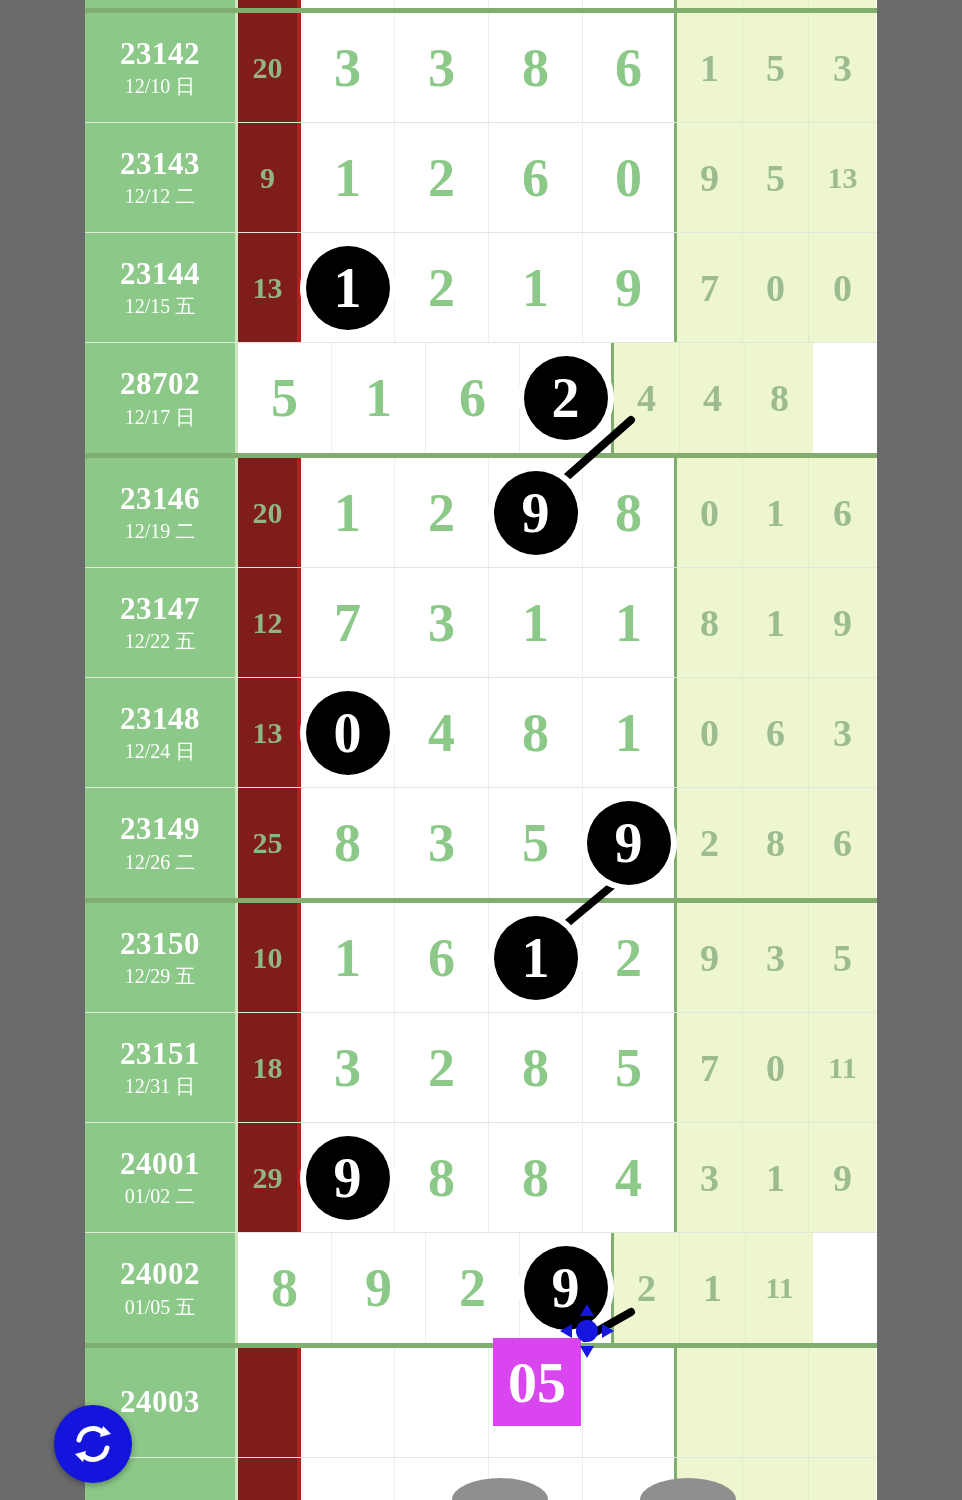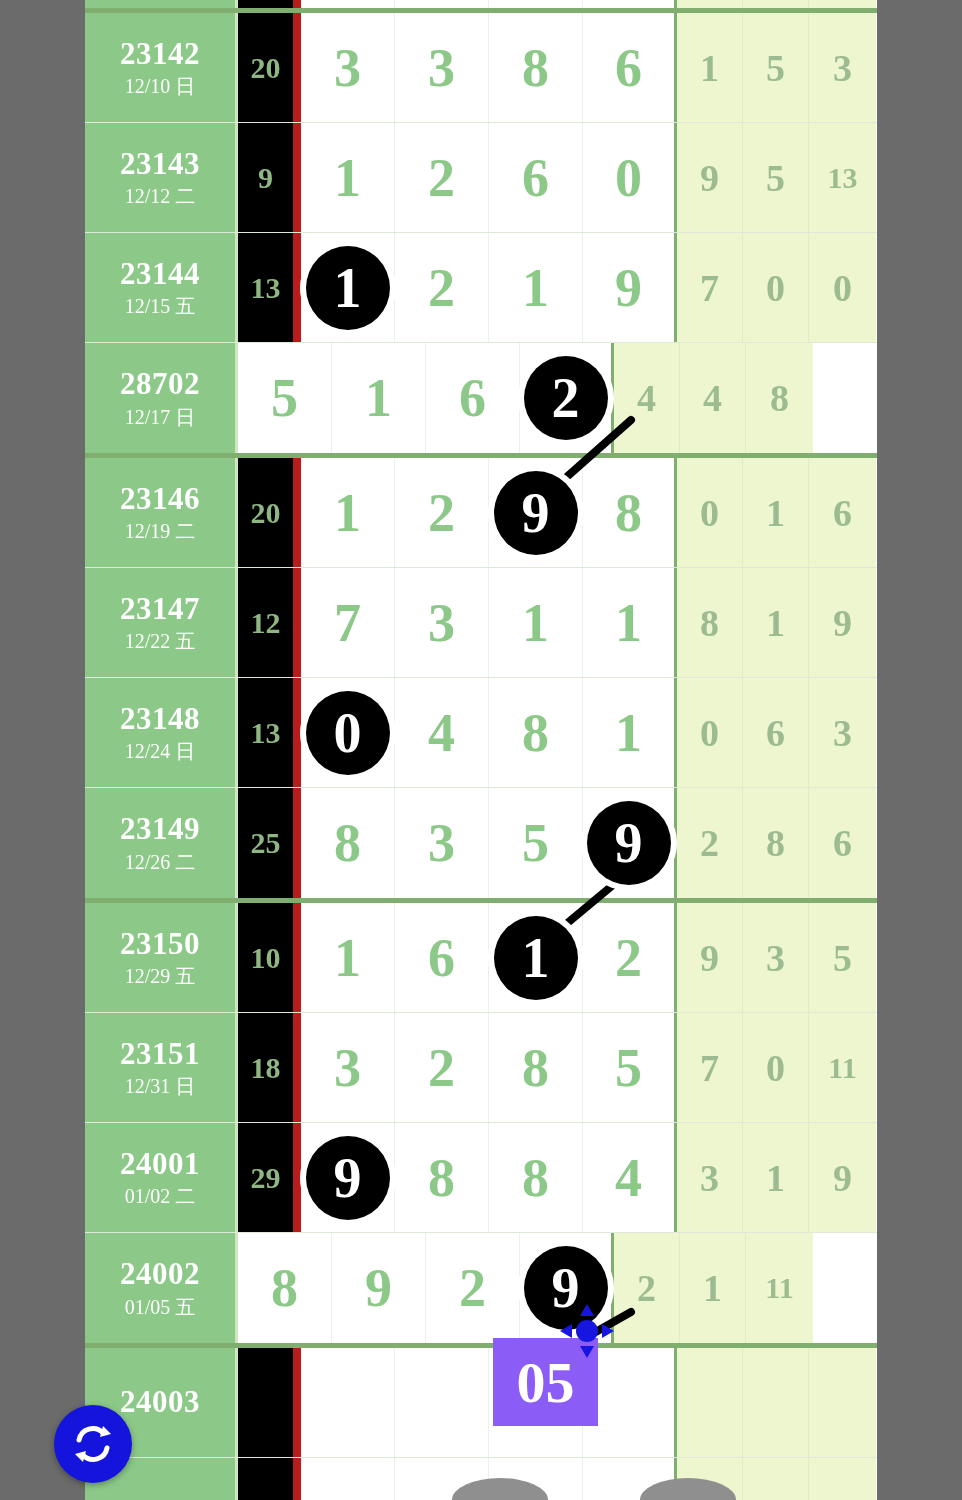--- a/index.html
+++ b/index.html
@@ -32,22 +32,22 @@
     color:#ffffff;
     display:flex;flex-direction:column;align-items:center;justify-content:center;
     box-sizing:border-box;
     line-height:1.05;
   }
   .c-label .issue{font-size:31px;font-weight:bold;letter-spacing:.5px;}
   .c-label .date{font-size:20px;font-weight:normal;margin-top:6px;}
   
   .c-sum{
     width:63px;flex:0 0 63px;
-    background:#000000;
-    border-right:8px solid #b91c1c;
+    background:#7f1d1d;
+    border-right:4px solid #b91c1c;
     color:#8fb783;
     font-size:30px;font-weight:bold;
     display:flex;align-items:center;justify-content:center;
     box-sizing:border-box;
   }
   
   .c-dig{
     width:94px;flex:0 0 94px;
     background:#ffffff;
     border-right:1px solid #eceff0;
@@ -79,22 +79,22 @@
     box-shadow:0 0 0 6px #ffffff, 0 2px 5px rgba(0,0,0,.25);
     color:#ffffff;font-size:56px;font-weight:bold;
     display:flex;align-items:center;justify-content:center;
     z-index:6;
   }
   .c-dig.marked{color:transparent;}
   
   #links{position:absolute;left:0;top:0;width:792px;height:1500px;z-index:5;pointer-events:none;}
   
   #highlight-box{
-    position:absolute;left:493px;top:1338px;width:105px;height:88px;
-    background:#8b5cf6;color:#ffffff;
+    position:absolute;left:493px;top:1338px;width:88px;height:88px;
+    background:#d946ef;color:#ffffff;
     font-size:58px;font-weight:bold;
     display:flex;align-items:center;justify-content:center;
     z-index:20;
   }
   #drag-handle{position:absolute;left:558px;top:1302px;width:58px;height:58px;z-index:22;}
   #refresh-fab{
     position:absolute;left:54px;top:1405px;width:78px;height:78px;border-radius:50%;
     background:#1414dc;z-index:30;
     display:flex;align-items:center;justify-content:center;
     box-shadow:0 2px 6px rgba(0,0,0,.35);

